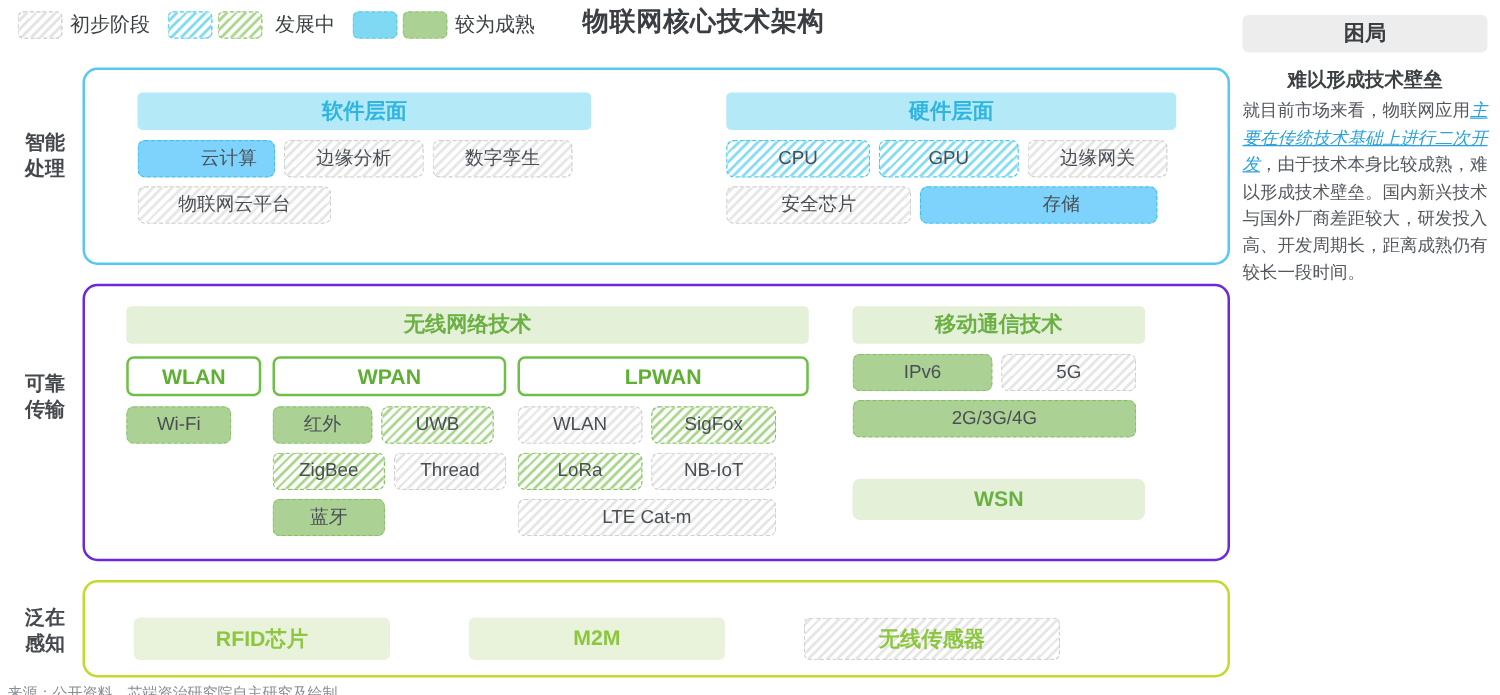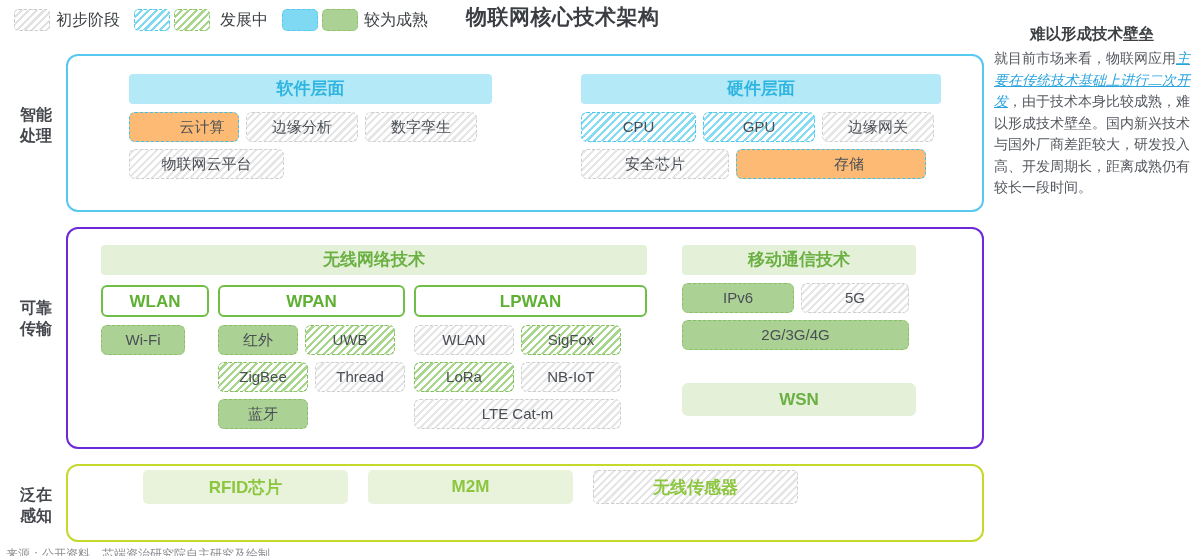--- a/index.html
+++ b/index.html
@@ -104,21 +104,21 @@
     background-color: #ffffff;
     background-image: repeating-linear-gradient(-45deg,
       #86dcf2 0px, #86dcf2 2.2px, #ffffff 2.2px, #ffffff 5.4px);
   }
   .cell.greenh {
     border: 1.5px dashed #86c063;
     background-color: #ffffff;
     background-image: repeating-linear-gradient(-45deg,
       #a9d68d 0px, #a9d68d 2.2px, #ffffff 2.2px, #ffffff 5.4px);
   }
-  .cell.cyans { border: 1.5px dashed #3fc0e8; background: #fdba74; padding-left: 36px; }
+  .cell.cyans { border: 1.5px dashed #3fc0e8; background: #7dd3fc; padding-left: 36px; }
   .cell.greens { border: 1.5px dashed #86c063; background: #acd194; }
 
   
   .subgrp {
     height: 32px; line-height: 30px; text-align: center;
     border: 2px solid #6fbf47; border-radius: 6px; background: #ffffff;
     color: #5eb033; font-size: 17px; font-weight: bold;
   }
 
   
@@ -197,21 +197,21 @@
     <div>可靠</div>
     <div>传输</div>
   </div>
   <div class="rowlabel" id="lbl-2">
     <div>泛在</div>
     <div>感知</div>
   </div>
 
   <div class="section" id="sec-0">
 
-    <div class="panel" style="left:61px; top:18px; width:363px;font-family:Liberation Serif, serif;">
+    <div class="panel" style="left:42px; top:18px; width:363px;font-family:Liberation Serif, serif;">
       <div class="grp-head cyan">软件层面</div>
       <div class="cells">
         <div class="cell cyans" style="width:110px;">云计算</div>
         <div class="cell gray" style="width:112px;">边缘分析</div>
         <div class="cell gray" style="width:112px;">数字孪生</div>
         <div class="cell gray" style="width:155px;">物联网云平台</div>
       </div>
     </div>
 
     <div class="panel" style="left:513px; top:18px; width:360px;">
@@ -269,28 +269,29 @@
       <div class="cells">
         <div class="cell greens" style="width:112px;">IPv6</div>
         <div class="cell gray" style="width:108px;">5G</div>
         <div class="cell greens" style="width:227px;">2G/3G/4G</div>
       </div>
       <div class="bigblock greenlite" style="height:33px; margin-top:33px;">WSN</div>
     </div>
   </div>
 
   <div class="section" id="sec-2">
-    <div style="display:flex; gap:20px; padding:4px 0 0 39px;margin-left:36px;">
+    <div style="display:flex; gap:63px; padding:28px 0 0 39px;">
       <div class="botcell lite" style="width:205px;">RFID芯片</div>
       <div class="botcell lite" style="width:205px;">M2M</div>
       <div class="botcell hatch" style="width:205px;">无线传感器</div>
     </div>
   </div>
 
   <div class="side">
+    <div class="side-head">困局</div>
 
     <div class="side-sec">
       <div class="side-sec-title">难以形成技术壁垒</div>
       <div class="side-body">
         <span>就目前市场来看，物联网应用</span><em>主要在传统技术基础上进行二次开发</em><span>，由于技术本身比较成熟，难以形成技术壁垒。国内新兴技术与国外厂商差距较大，研发投入高、开发周期长，距离成熟仍有较长一段时间。</span>
       </div>
     </div>
 
   </div>
 

